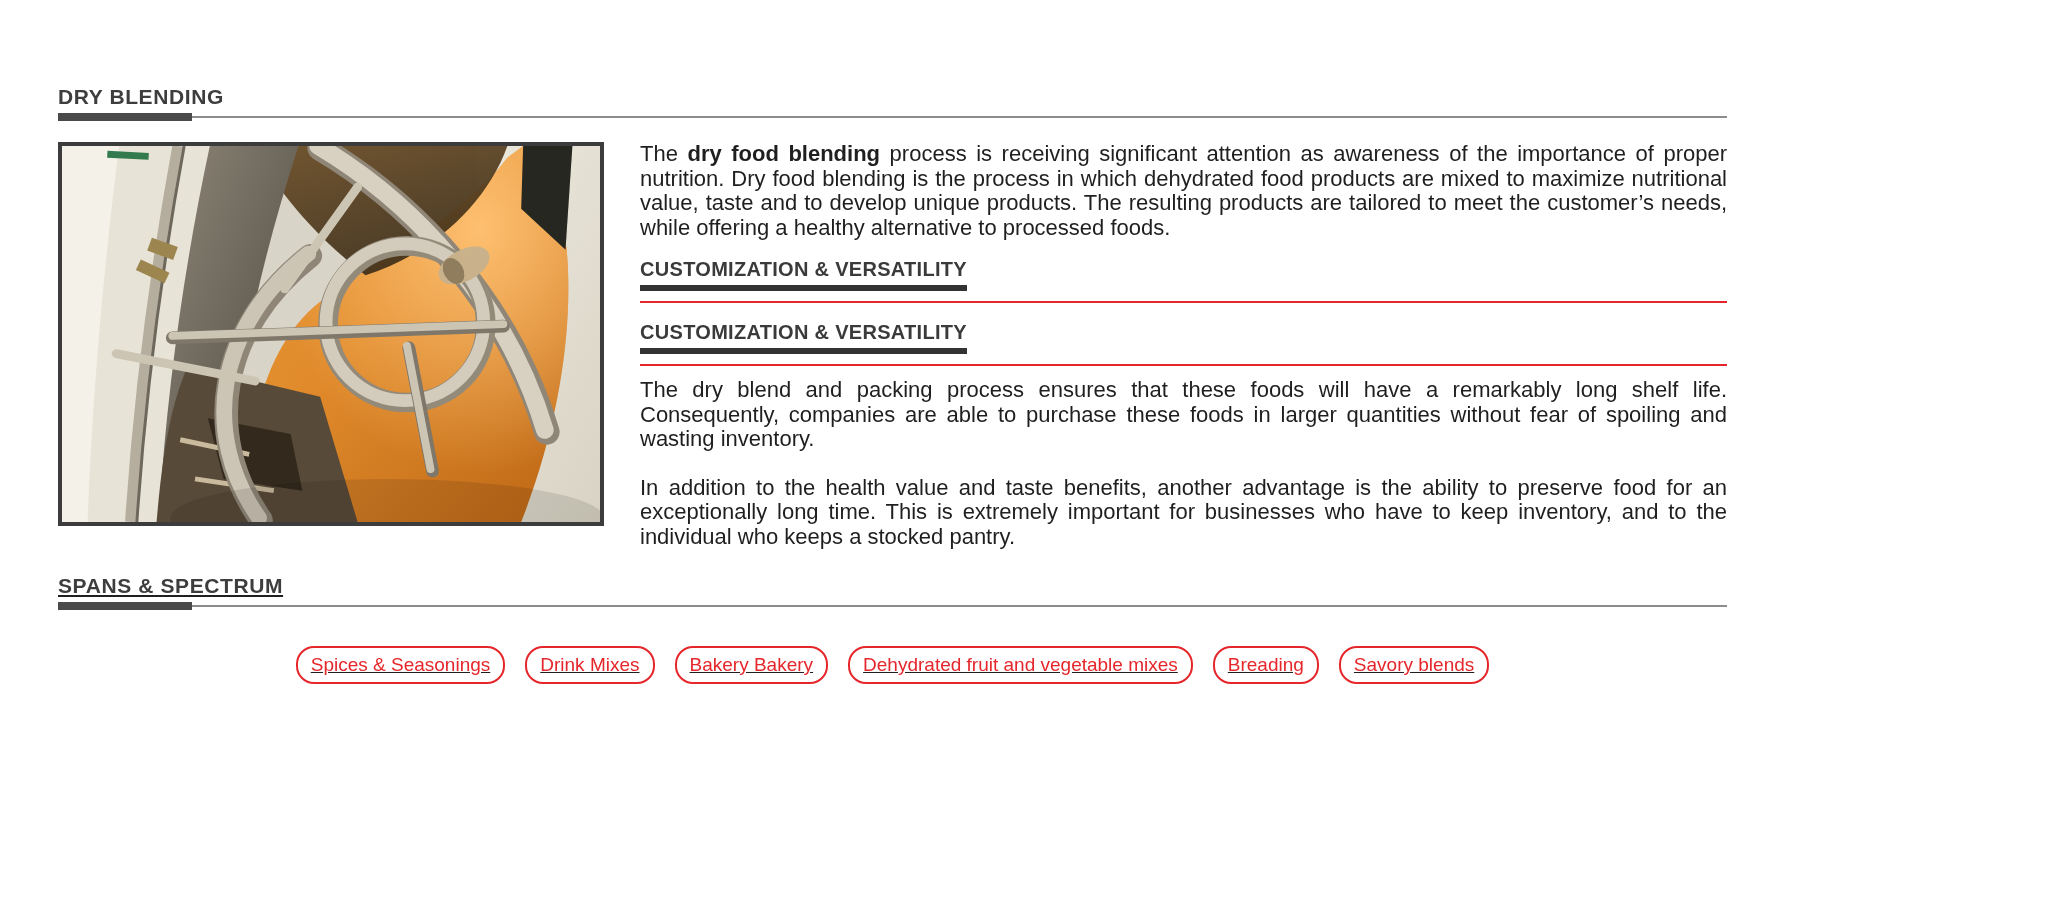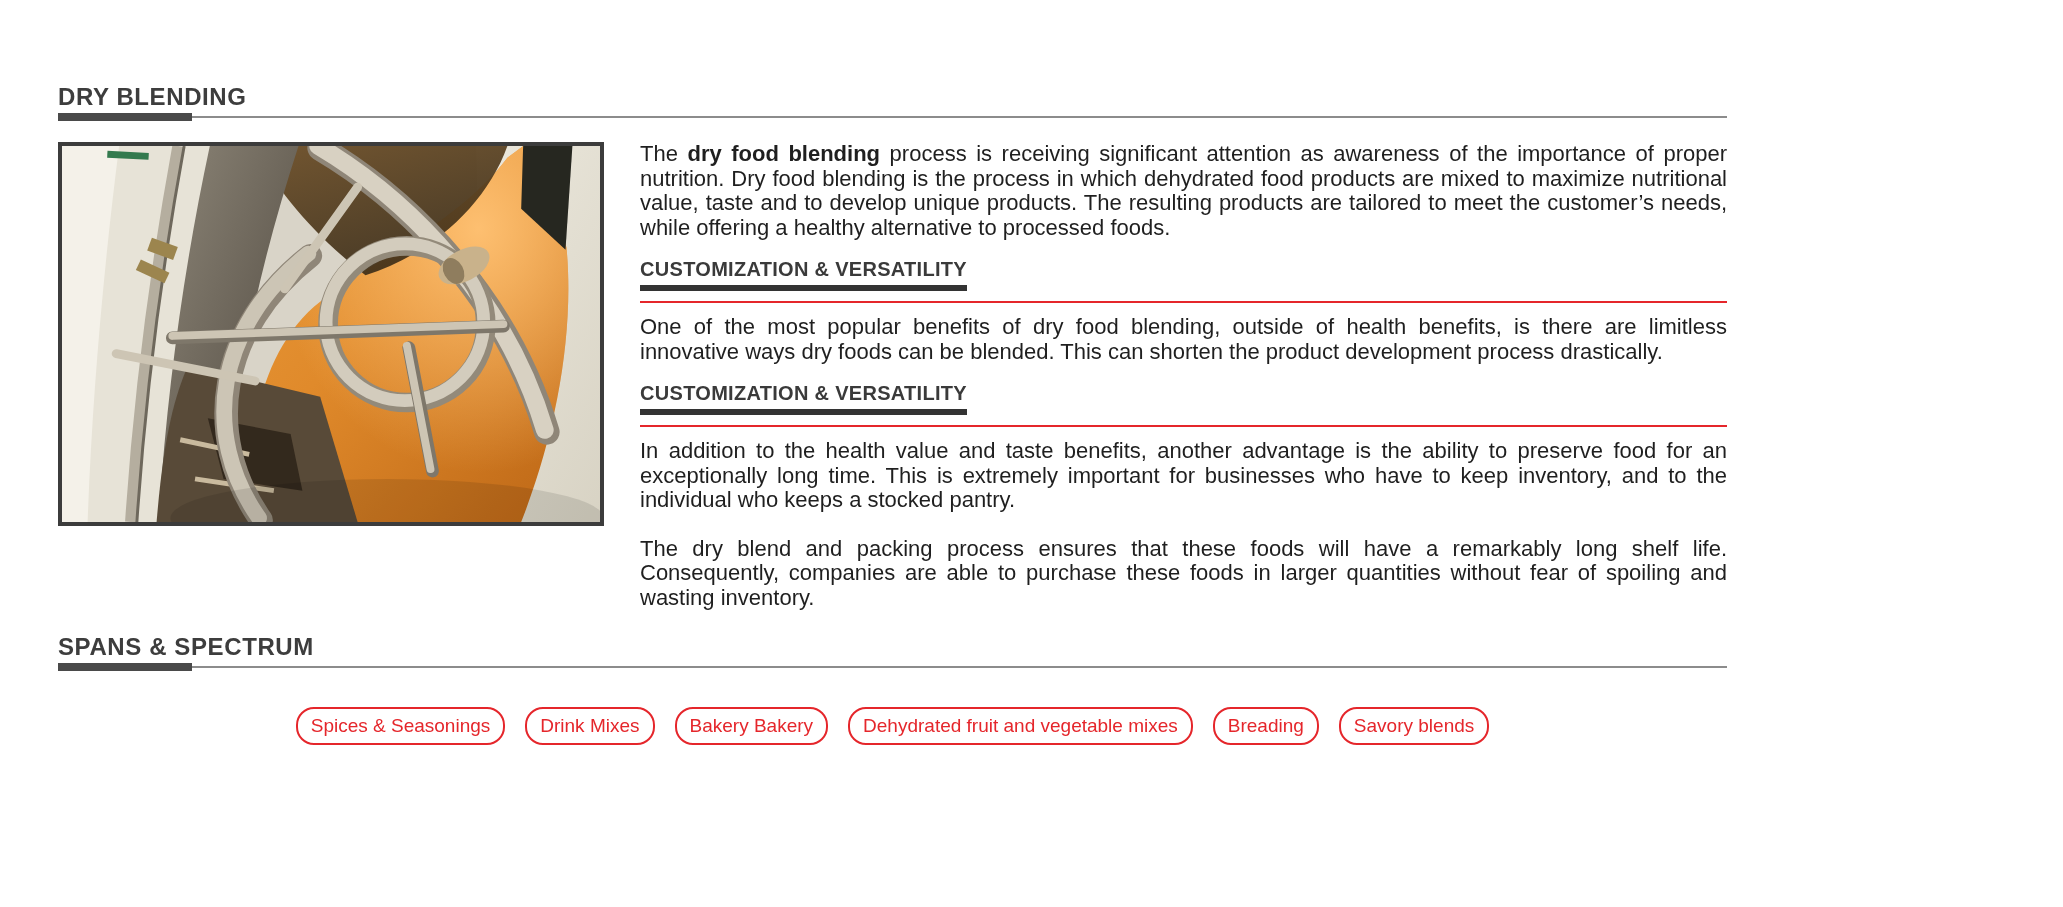--- a/index.html
+++ b/index.html
@@ -13,21 +13,21 @@
   }
   .content {
     position: absolute;
     left: 58px; top: 86px;
     width: 1669px;
   }
 
   
   .section-title-block { position: relative; padding-bottom: 9px; }
   .section-title {
-    font-size: 24px; font-weight: 600; color: #3d3d3d;
+    font-size: 21px; font-weight: 600; color: #3d3d3d;
     letter-spacing: 0.6px; line-height: 22px;
   }
   .title-rule { position: relative; height: 8px; margin-top: 5px; }
   .title-rule .thin {
     position: absolute; left: 0; right: 0; top: 3px; height: 2px;
     background: #8c8c8c;
   }
   .title-rule .thick {
     position: absolute; left: 0; top: 0; height: 8px; width: 134px;
     background: #4a4a4a;
@@ -60,21 +60,21 @@
     letter-spacing: 0.3px; line-height: 24px; display: block;
   }
   .subhead-bar { height: 6px; background: #333333; margin-top: 4px; }
   .subhead-line {
     position: absolute; left: 0; right: 0; bottom: 0; height: 2px;
     background: #e5262b;
   }
   .subhead-block + .para { margin-top: 12px; }
 
   
-  .spans-section { margin-top: 26px; }
+  .spans-section { margin-top: 26px; text-decoration: underline; }
   .spans-section .para { margin-top: 14px; }
 
   
   .tags-row {
     margin-top: 27px;
     display: flex; justify-content: center; align-items: center;
     gap: 20px;
   }
   .tag {
     display: inline-block;
@@ -188,31 +188,30 @@
     <div class="right-col">
       <p class="para"><span>The </span><b>dry food blending</b><span> process is receiving significant attention as awareness of the importance of proper nutrition. Dry food blending is the process in which dehydrated food products are mixed to maximize nutritional value, taste and to develop unique products. The resulting products are tailored to meet the customer’s needs, while offering a healthy alternative to processed foods.</span></p>
 
       <div class="subhead-block">
         <div class="subhead-inner">
           <span class="subhead-text">CUSTOMIZATION &amp; VERSATILITY</span>
           <div class="subhead-bar"></div>
         </div>
         <div class="subhead-line"></div>
       </div>
-      <p class="para">One of the most popular benefits of dry food blending, outside of health benefits, is there are limitless innovative ways dry foods can be blended. This can shorten the product development process drastically.</p>
 
       <div class="subhead-block">
         <div class="subhead-inner">
           <span class="subhead-text">CUSTOMIZATION &amp; VERSATILITY</span>
           <div class="subhead-bar"></div>
         </div>
         <div class="subhead-line"></div>
       </div>
+      <p class="para">The dry blend and packing process ensures that these foods will have a remarkably long shelf life. Consequently, companies are able to purchase these foods in larger quantities without fear of spoiling and wasting inventory.</p>
       <p class="para">In addition to the health value and taste benefits, another advantage is the ability to preserve food for an exceptionally long time. This is extremely important for businesses who have to keep inventory, and to the individual who keeps a stocked pantry.</p>
-      <p class="para">The dry blend and packing process ensures that these foods will have a remarkably long shelf life. Consequently, companies are able to purchase these foods in larger quantities without fear of spoiling and wasting inventory.</p>
     </div>
   </div>
 
   <div class="spans-section">
     <div class="section-title-block">
       <div class="section-title">SPANS &amp; SPECTRUM</div>
       <div class="title-rule">
         <div class="thin"></div>
         <div class="thick"></div>
       </div>

